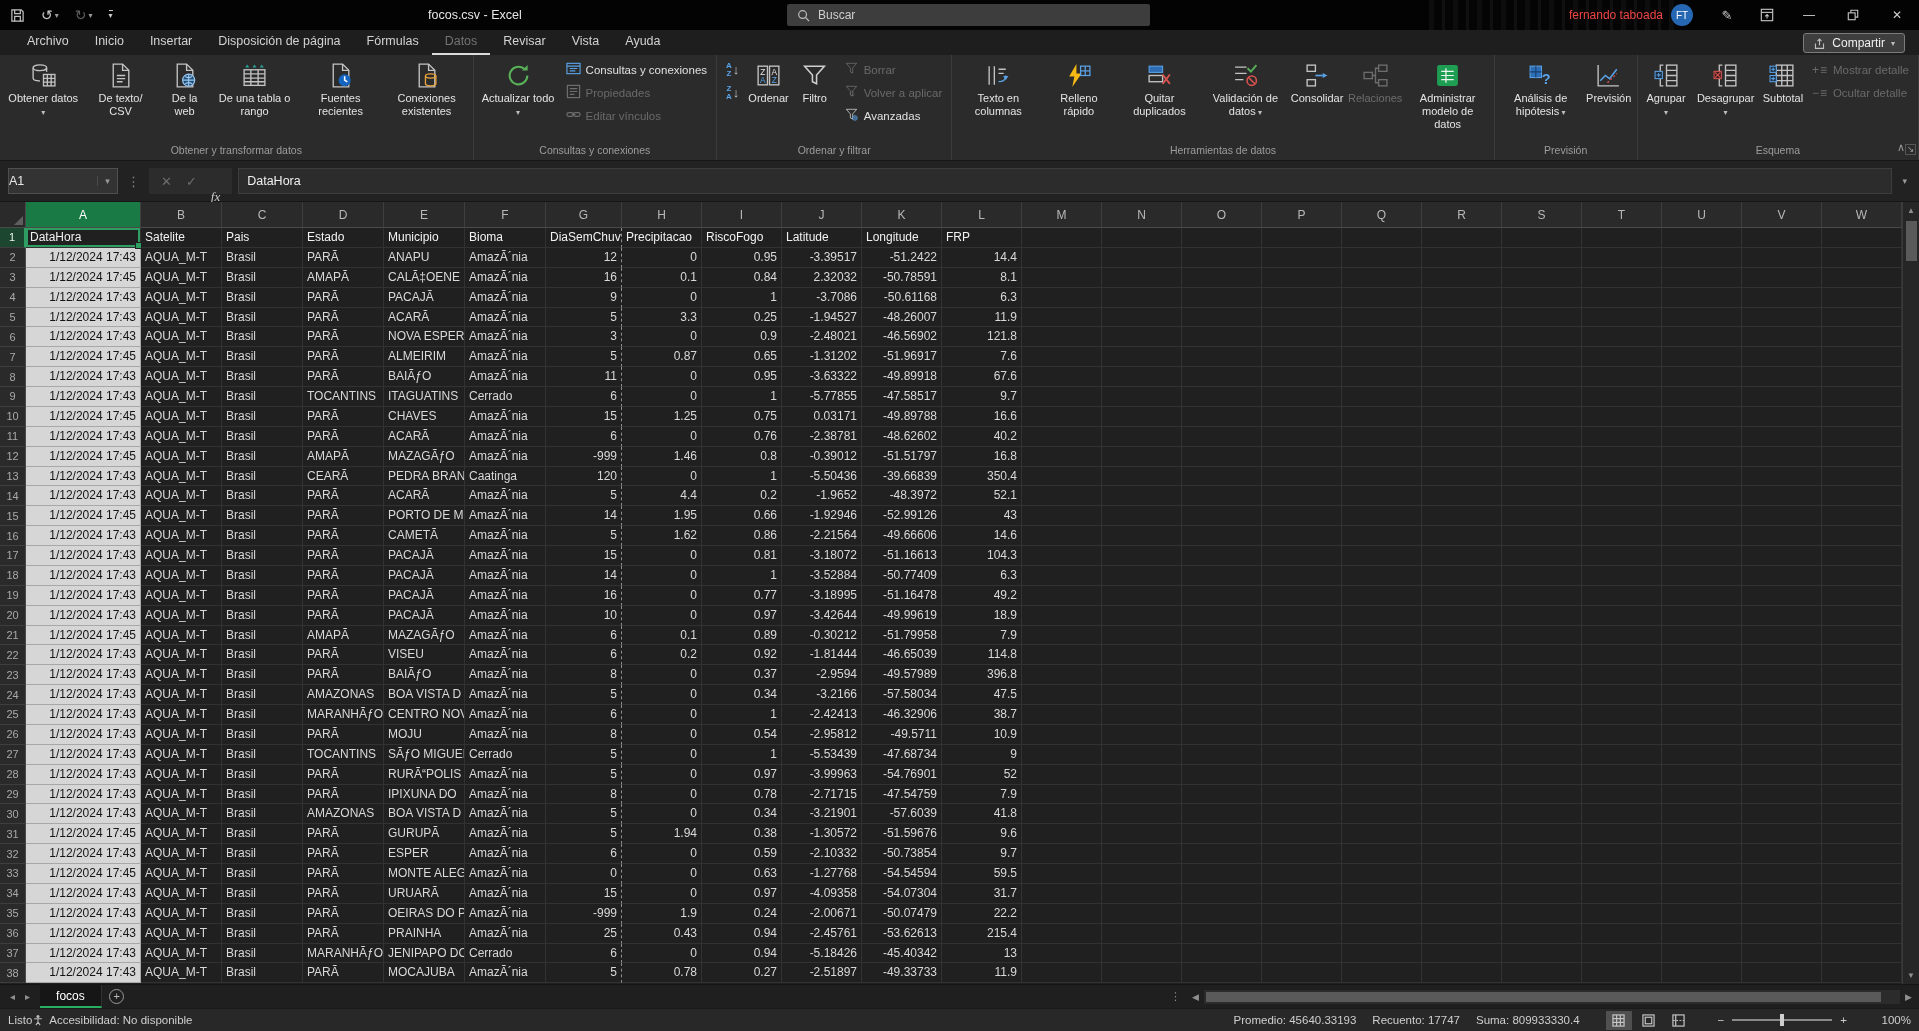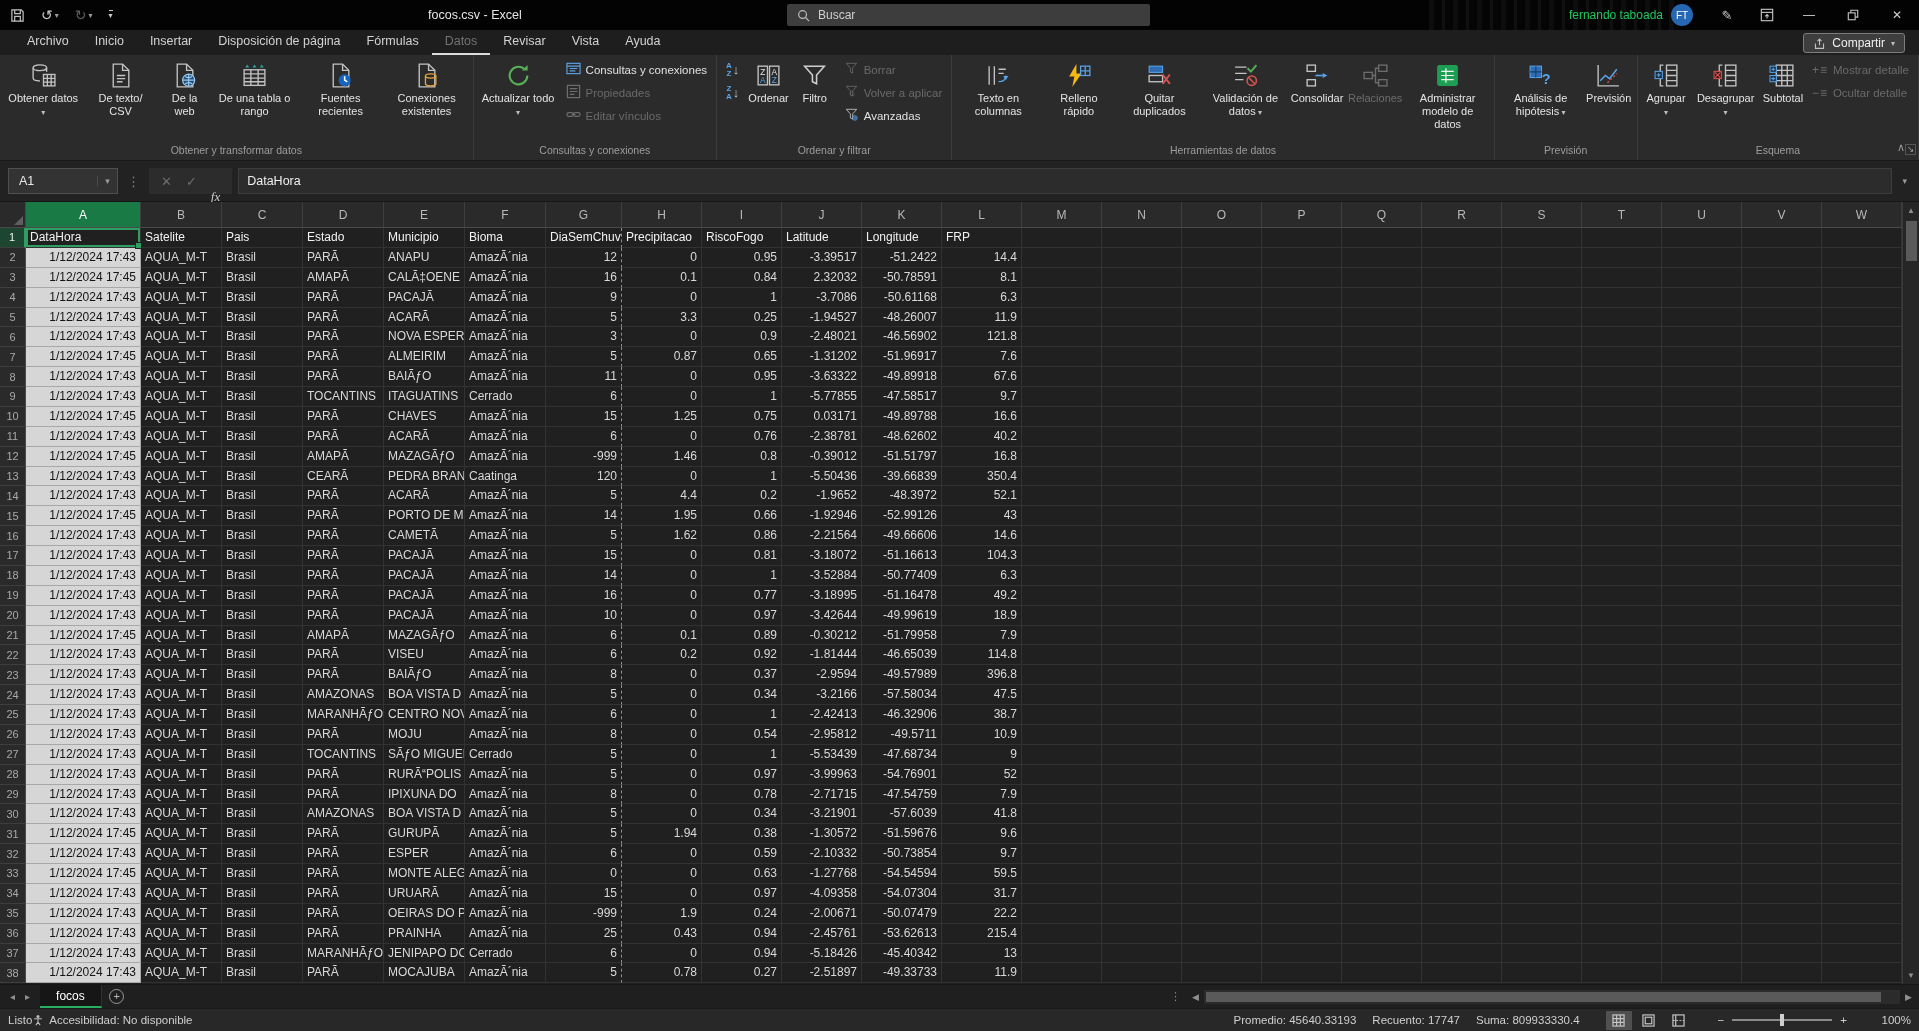--- a/index.html
+++ b/index.html
@@ -13,21 +13,21 @@
   .qat { position:absolute; left:10px; top:0; height:30px; display:flex; align-items:center; gap:16px; }
   .qat .qbtn { display:flex; align-items:center; color:#c9c9c9; font-size:14px; gap:2px; cursor:default; }
   .qbtn .mini { font-size:8px; color:#9a9a9a; }
   .qbtn.gray { color:#5f5f5f; }
   .titletext { position:absolute; left:428px; top:0; height:30px; line-height:30px; font-size:12.5px; color:#e6e6e6; }
   .searchpill { position:absolute; left:787px; top:4px; width:363px; height:22px; background:#3d3d3d; border-radius:2px;
      display:flex; align-items:center; gap:8px; padding:0 10px; color:#cfcfcf; font-size:12px; }
   .tb-art { position:absolute; right:240px; top:0; width:250px; height:30px; opacity:.55;
      background:repeating-linear-gradient(90deg,#161616 0 5px,#060606 5px 13px, #1b1b1b 13px 16px, #060606 16px 24px); }
   .tb-right { position:absolute; right:0; top:0; height:30px; display:flex; align-items:center; }
-  .username { font-size:12px; color:#22c55e; margin-right:8px; }
+  .username { font-size:12px; color:#ef4444; margin-right:8px; }
   .avatar { width:22px; height:22px; border-radius:50%; background:#2567b3; color:#fff; font-size:10px; display:flex; align-items:center; justify-content:center; margin-right:14px; }
   .tbicon { width:40px; height:30px; display:flex; align-items:center; justify-content:center; color:#c9c9c9; font-size:13px; }
   .wbtn { width:44px; height:30px; display:flex; align-items:center; justify-content:center; color:#cfcfcf; font-size:12px; }
 
   
   .tabrow { position:relative; height:25px; background:#1e1e1e; display:flex; align-items:flex-end; padding-left:14px; }
   .rtab { padding:4px 13px 5px; font-size:12.5px; color:#d2d2d2; border-bottom:2px solid transparent; cursor:default; }
   .rtab.active { color:#737373; border-bottom:2px solid #dcdcdc; }
   .sharebtn { position:absolute; right:14px; top:3px; height:20px; display:flex; align-items:center; gap:6px;
      background:#3e3e3e; border:1px solid #7c7c7c; border-radius:3px; padding:0 9px; font-size:12px; color:#f0f0f0; }
@@ -54,21 +54,21 @@
   .sbl { fill:none; stroke:#5aa3e8; stroke-width:1.2; }
   .sd { fill:none; stroke:#6d6d6d; stroke-width:1.3; }
   .sortic { display:flex; align-items:center; gap:1px; }
   .lets { color:#5aa3e8; font-size:8px; line-height:8px; font-weight:bold; text-align:center; }
   .arr { color:#c3c3c3; font-size:13px; }
   .dtl { font-size:12px; color:#6a6a6a; letter-spacing:1px; }
   .collapse { position:absolute; right:14px; bottom:6px; color:#9a9a9a; font-size:11px; }
 
   
   .frow { height:41px; background:#222222; display:flex; align-items:center; padding:6px 8px; gap:6px; border-bottom:1px solid #161616; }
-  .namebox { width:110px; height:26px; background:#333333; border:1px solid #4f4f4f; display:flex; align-items:center; font-size:12.5px; color:#e8e8e8; padding-left:10px; }
+  .namebox { width:110px; height:26px; background:#333333; border:1px solid #4f4f4f; display:flex; align-items:center; font-size:12.5px; color:#e8e8e8; }
   .namebox .nb-dd { margin-left:auto; width:20px; text-align:center; color:#9a9a9a; font-size:9px; border-left:1px solid #4a4a4a; }
   .fdots { color:#8a8a8a; font-size:13px; padding:0 3px; }
   .fbtns { height:26px; display:flex; align-items:center; gap:14px; background:#2c2c2c; padding:0 12px; }
   .fbx { color:#6e6e6e; font-size:13px; }
   .ffx { color:#cccccc; font-style:italic; font-size:13px; font-family:"Liberation Serif", serif;margin-top:32px; }
   .ffield { flex:1; height:26px; background:#2c2c2c; border:1px solid #3d3d3d; display:flex; align-items:center; padding-left:8px; font-size:12.5px; color:#f0f0f0; }
   .fexp { color:#9a9a9a; font-size:9px; padding:0 4px; }
 
   
   .sheetwrap { position:relative; height:782px; display:flex; }

